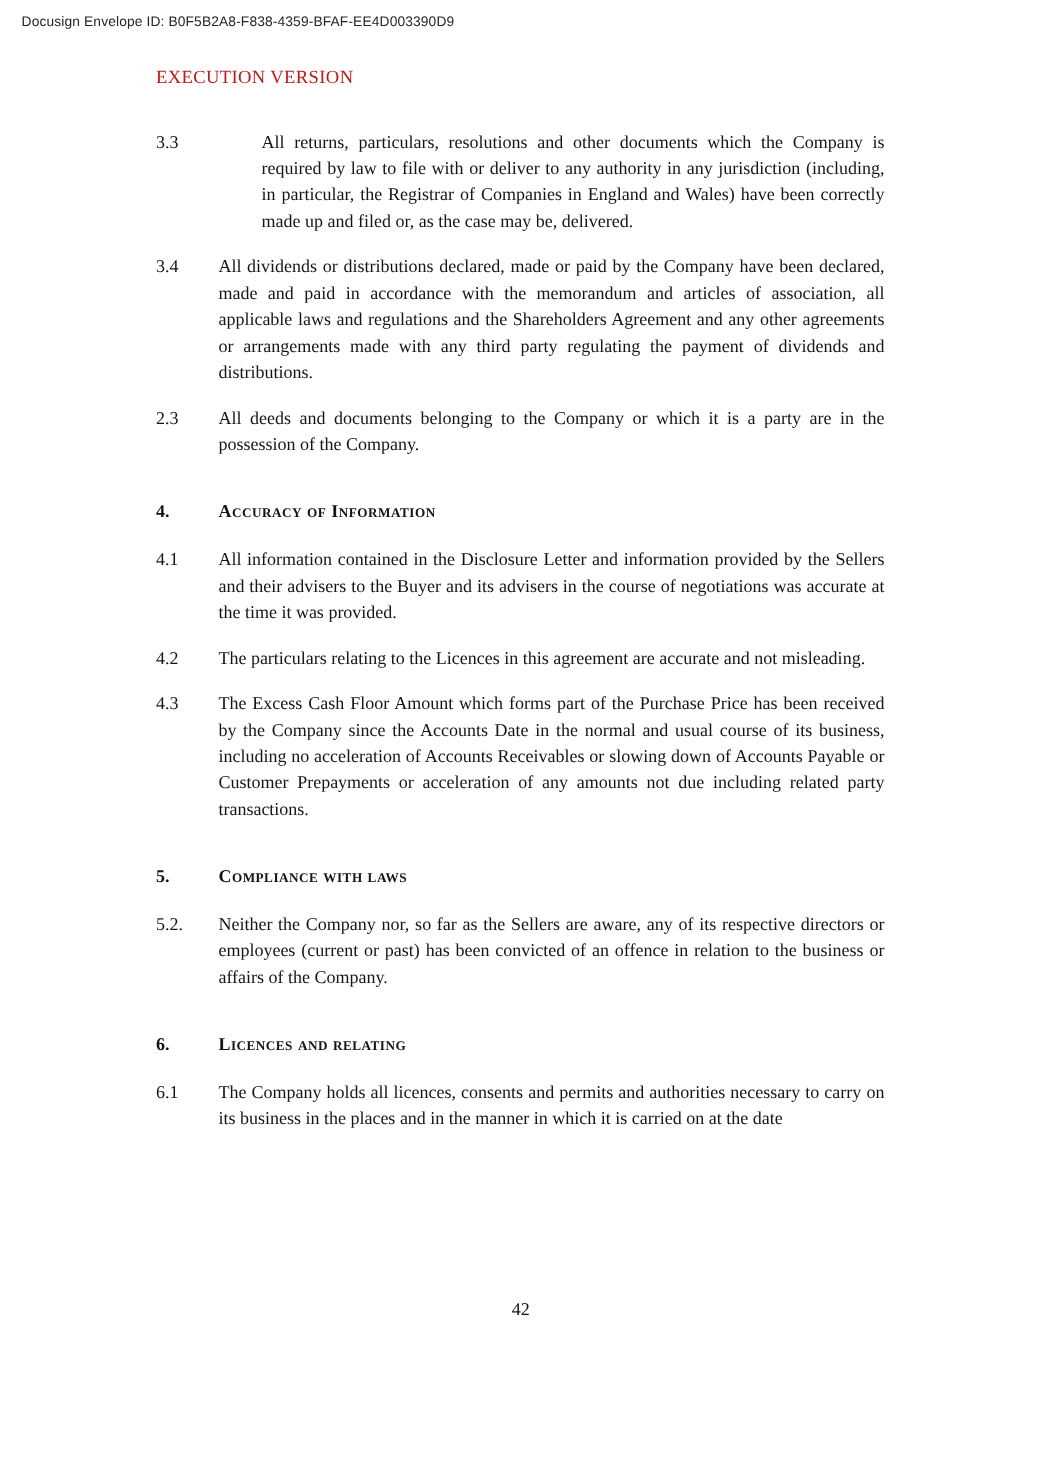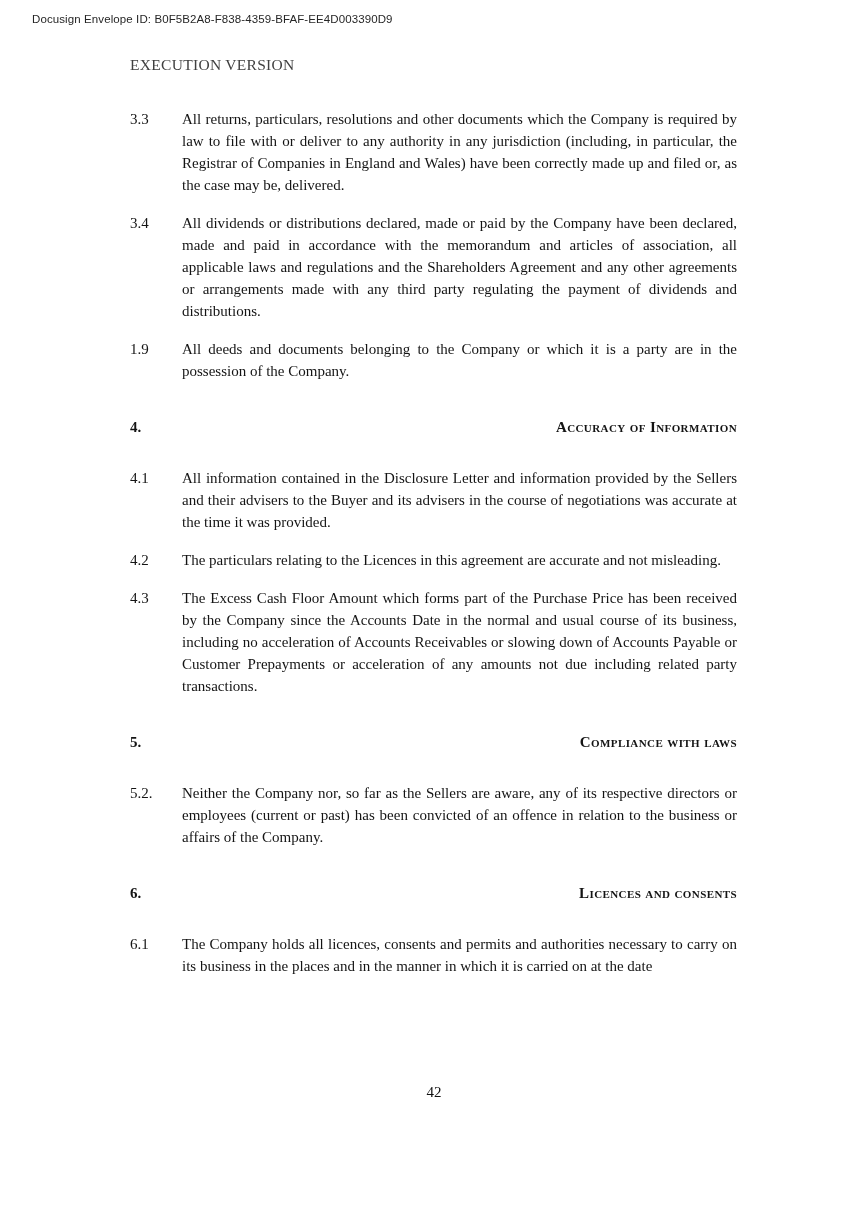--- a/index.html
+++ b/index.html
@@ -7,56 +7,56 @@
     position: relative;
     width: 868px;
     height: 1228px;
     background: #ffffff;
     color: #141414;
     font-family: "Liberation Serif", serif;
     overflow: hidden;
   }
   .docusign-line {
     position: absolute;
-    left: 32px;
+    left: 18px;
     top: 13px;
     font-family: "Liberation Sans", sans-serif;
     font-size: 11.5px;
     color: #262626;
     letter-spacing: 0.1px;
   }
   .exec-version {
     position: absolute;
     left: 130px;
     top: 56px;
     font-size: 15.5px;
     letter-spacing: 0.3px;
-    color: #404040;
+    color: #b91c1c;
   }
   .content {
     position: absolute;
     left: 130px;
     top: 108px;
     width: 607px;
     font-size: 15px;
     line-height: 22px;
   }
   .row { display: flex; margin-top: 16px; }
-  .row:first-child { margin-top: 0; }
+  .row:first-child { margin-top: 0; gap: 36px; }
   .row .num { flex: 0 0 52px; width: 52px; }
   .row .txt { flex: 1; }
   .clause .txt { text-align: justify; text-justify: inter-word; }
   .heading { margin-top: 34px; }
   .heading .num, .heading .txt { font-weight: bold; }
   .heading .txt {
     font-variant: small-caps;
     letter-spacing: 0.4px;
-    text-align: right;
+    text-align: left;
   }
-  .heading + .clause { margin-top: 29px; }
+  .heading + .clause { margin-top: 18px; }
   .page-number {
     position: absolute;
     left: 0;
     top: 1084px;
     width: 100%;
     text-align: center;
     font-size: 15px;
     color: #111;
   }
 </style>
@@ -71,21 +71,21 @@
     <div class="num">3.3</div>
     <div class="txt">All returns, particulars, resolutions and other documents which the Company is required by law to file with or deliver to any authority in any jurisdiction (including, in particular, the Registrar of Companies in England and Wales) have been correctly made up and filed or, as the case may be, delivered.</div>
   </div>
 
   <div class="row clause">
     <div class="num">3.4</div>
     <div class="txt">All dividends or distributions declared, made or paid by the Company have been declared, made and paid in accordance with the memorandum and articles of association, all applicable laws and regulations and the Shareholders Agreement and any other agreements or arrangements made with any third party regulating the payment of dividends and distributions.</div>
   </div>
 
   <div class="row clause">
-    <div class="num">1.9</div>
+    <div class="num">2.3</div>
     <div class="txt">All deeds and documents belonging to the Company or which it is a party are in the possession of the Company.</div>
   </div>
 
   <div class="row heading">
     <div class="num">4.</div>
     <div class="txt">Accuracy of Information</div>
   </div>
 
   <div class="row clause">
     <div class="num">4.1</div>
@@ -108,21 +108,21 @@
   </div>
 
 
   <div class="row clause">
     <div class="num">5.2.</div>
     <div class="txt">Neither the Company nor, so far as the Sellers are aware, any of its respective directors or employees (current or past) has been convicted of an offence in relation to the business or affairs of the Company.</div>
   </div>
 
   <div class="row heading">
     <div class="num">6.</div>
-    <div class="txt">Licences and consents</div>
+    <div class="txt">Licences and relating</div>
   </div>
 
   <div class="row clause">
     <div class="num">6.1</div>
     <div class="txt">The Company holds all licences, consents and permits and authorities necessary to carry on its business in the places and in the manner in which it is carried on at the date</div>
   </div>
 </main>
   <div class="page-number">42</div>
 </div>
 

